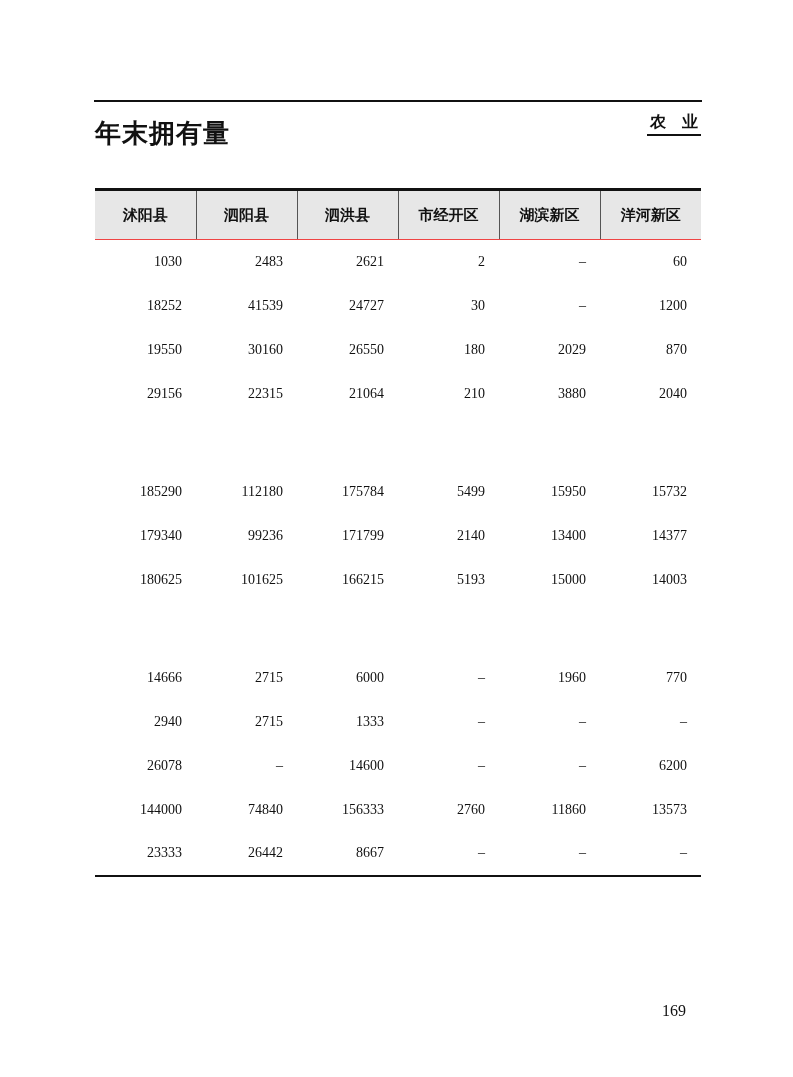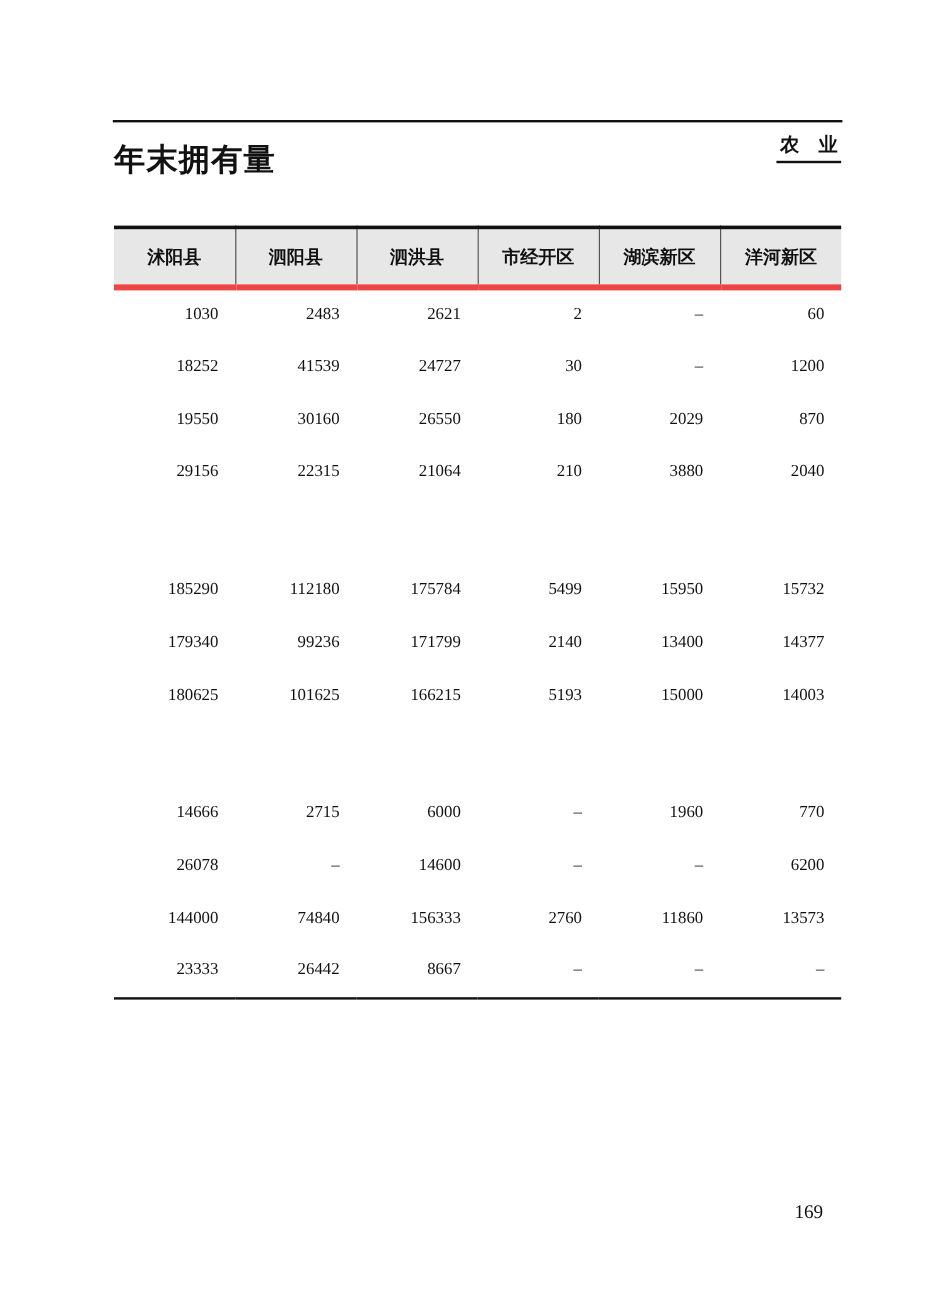--- a/index.html
+++ b/index.html
@@ -62,21 +62,21 @@
   }
   table.data-table thead th {
     height: 50px;
     background: #e7e7e7;
     font-family: "Liberation Sans", "DejaVu Sans", sans-serif;
     font-weight: 700;
     font-size: 15px;
     color: #111111;
     text-align: center;
     vertical-align: middle;
-    border-bottom: 5px solid #ef4444;
+    border-bottom: 1px solid #ef4444;
   }
   table.data-table thead th + th {
     border-left: 1px solid #555555;
   }
   table.data-table tbody td {
     height: 44px;
     font-family: "Liberation Serif", "DejaVu Serif", serif;
     font-size: 14px;
     color: #111111;
     text-align: right;
@@ -188,20 +188,28 @@
         </tr>
         <tr>
           <td>14666</td>
           <td>2715</td>
           <td>6000</td>
           <td>–</td>
           <td>1960</td>
           <td>770</td>
         </tr>
         <tr>
+          <td>2940</td>
+          <td>2715</td>
+          <td>1333</td>
+          <td>–</td>
+          <td>–</td>
+          <td>–</td>
+        </tr>
+        <tr>
           <td>26078</td>
           <td>–</td>
           <td>14600</td>
           <td>–</td>
           <td>–</td>
           <td>6200</td>
         </tr>
         <tr>
           <td>144000</td>
           <td>74840</td>

